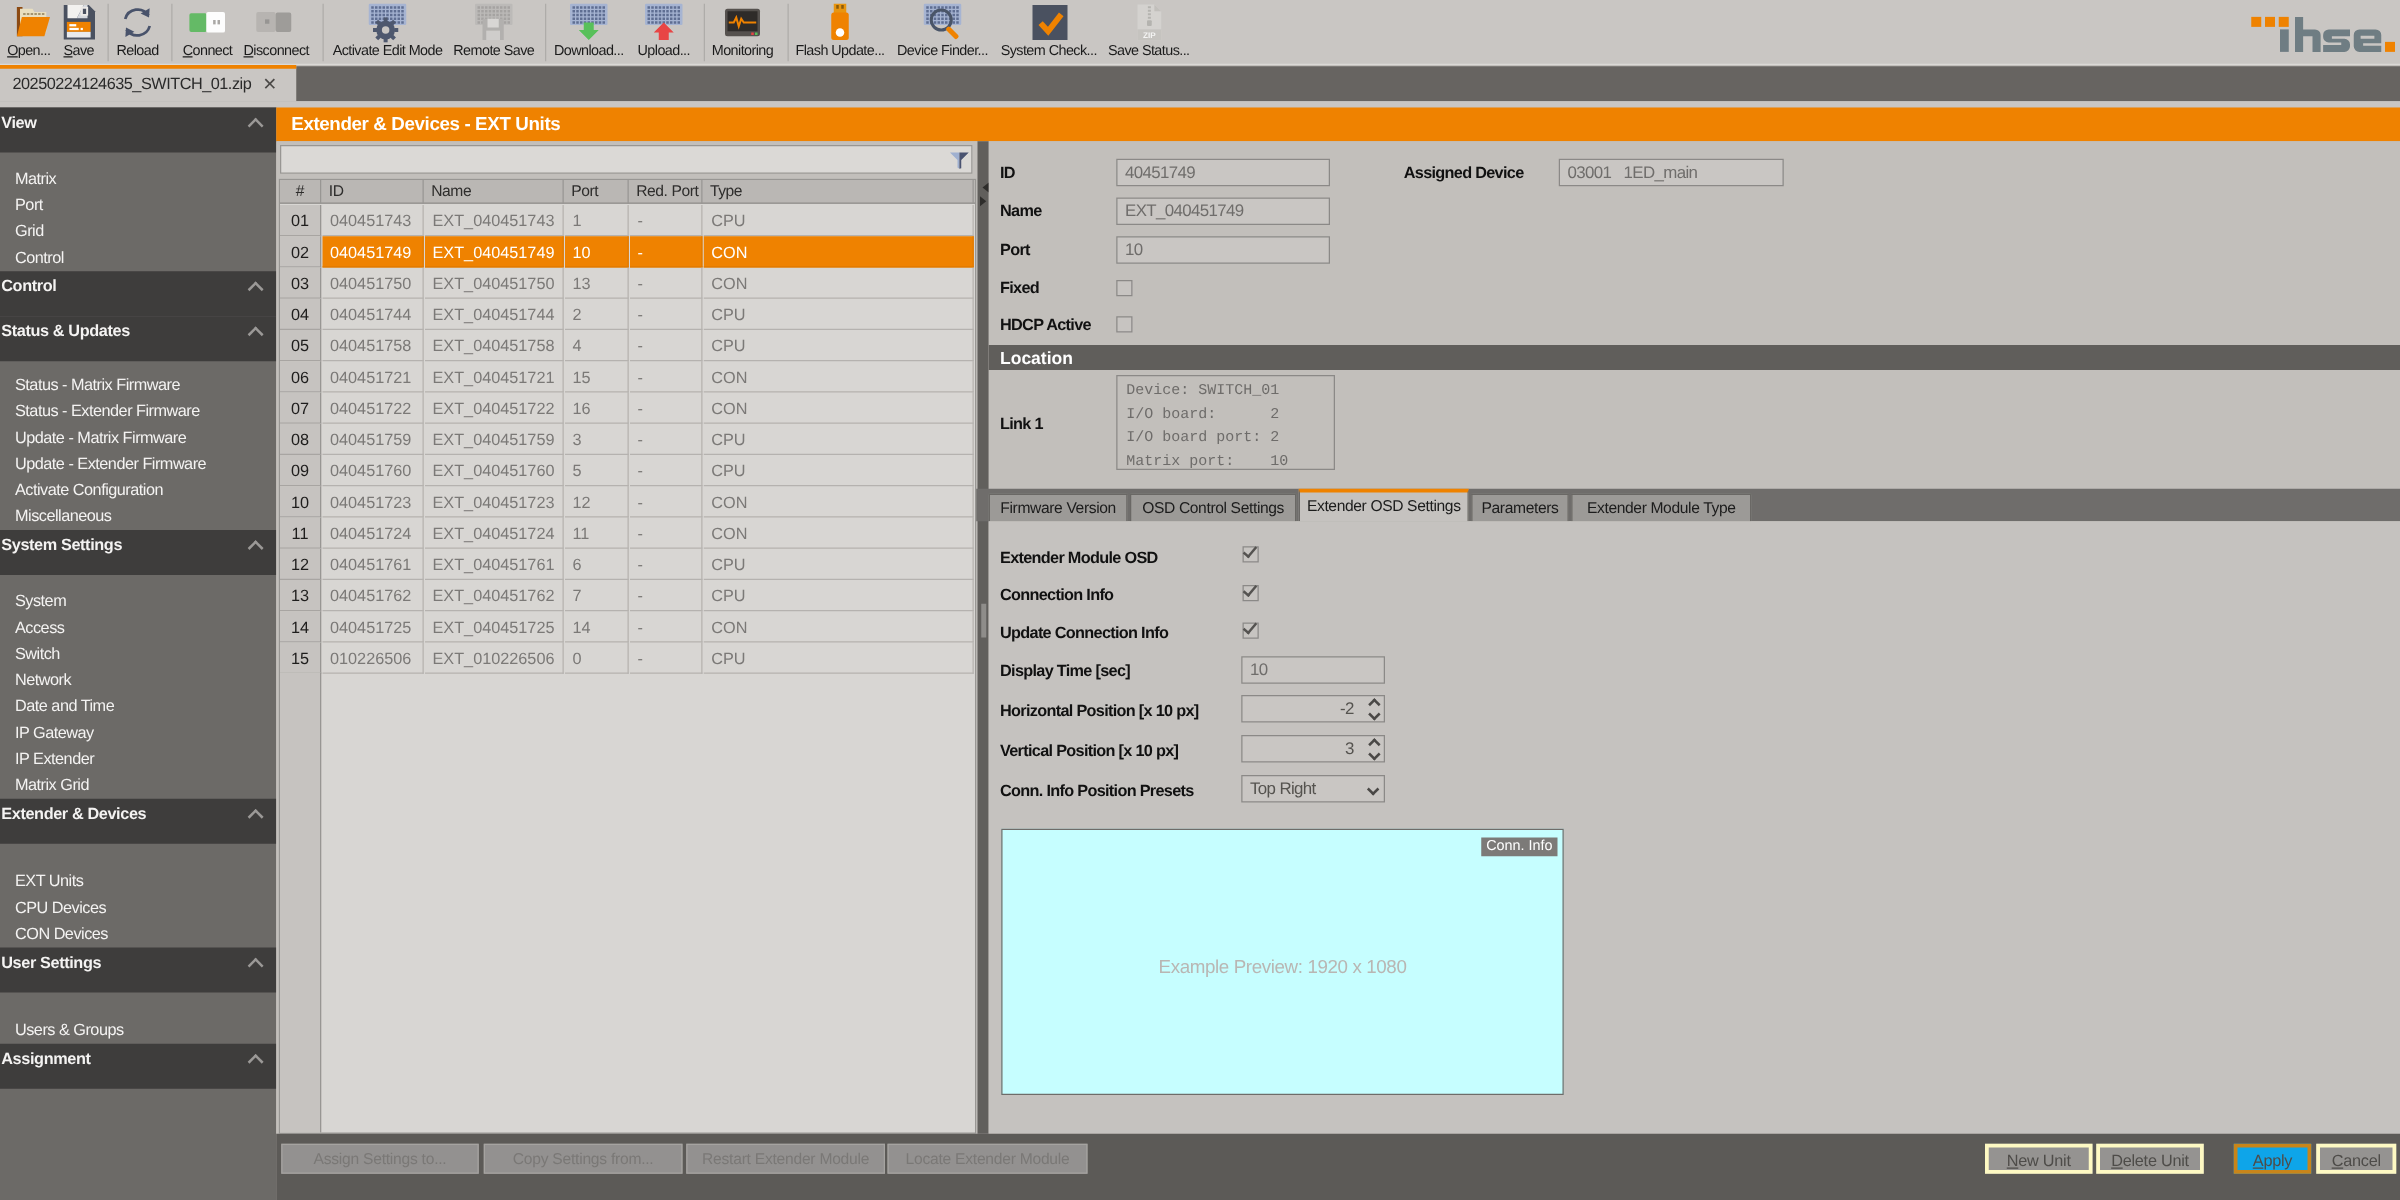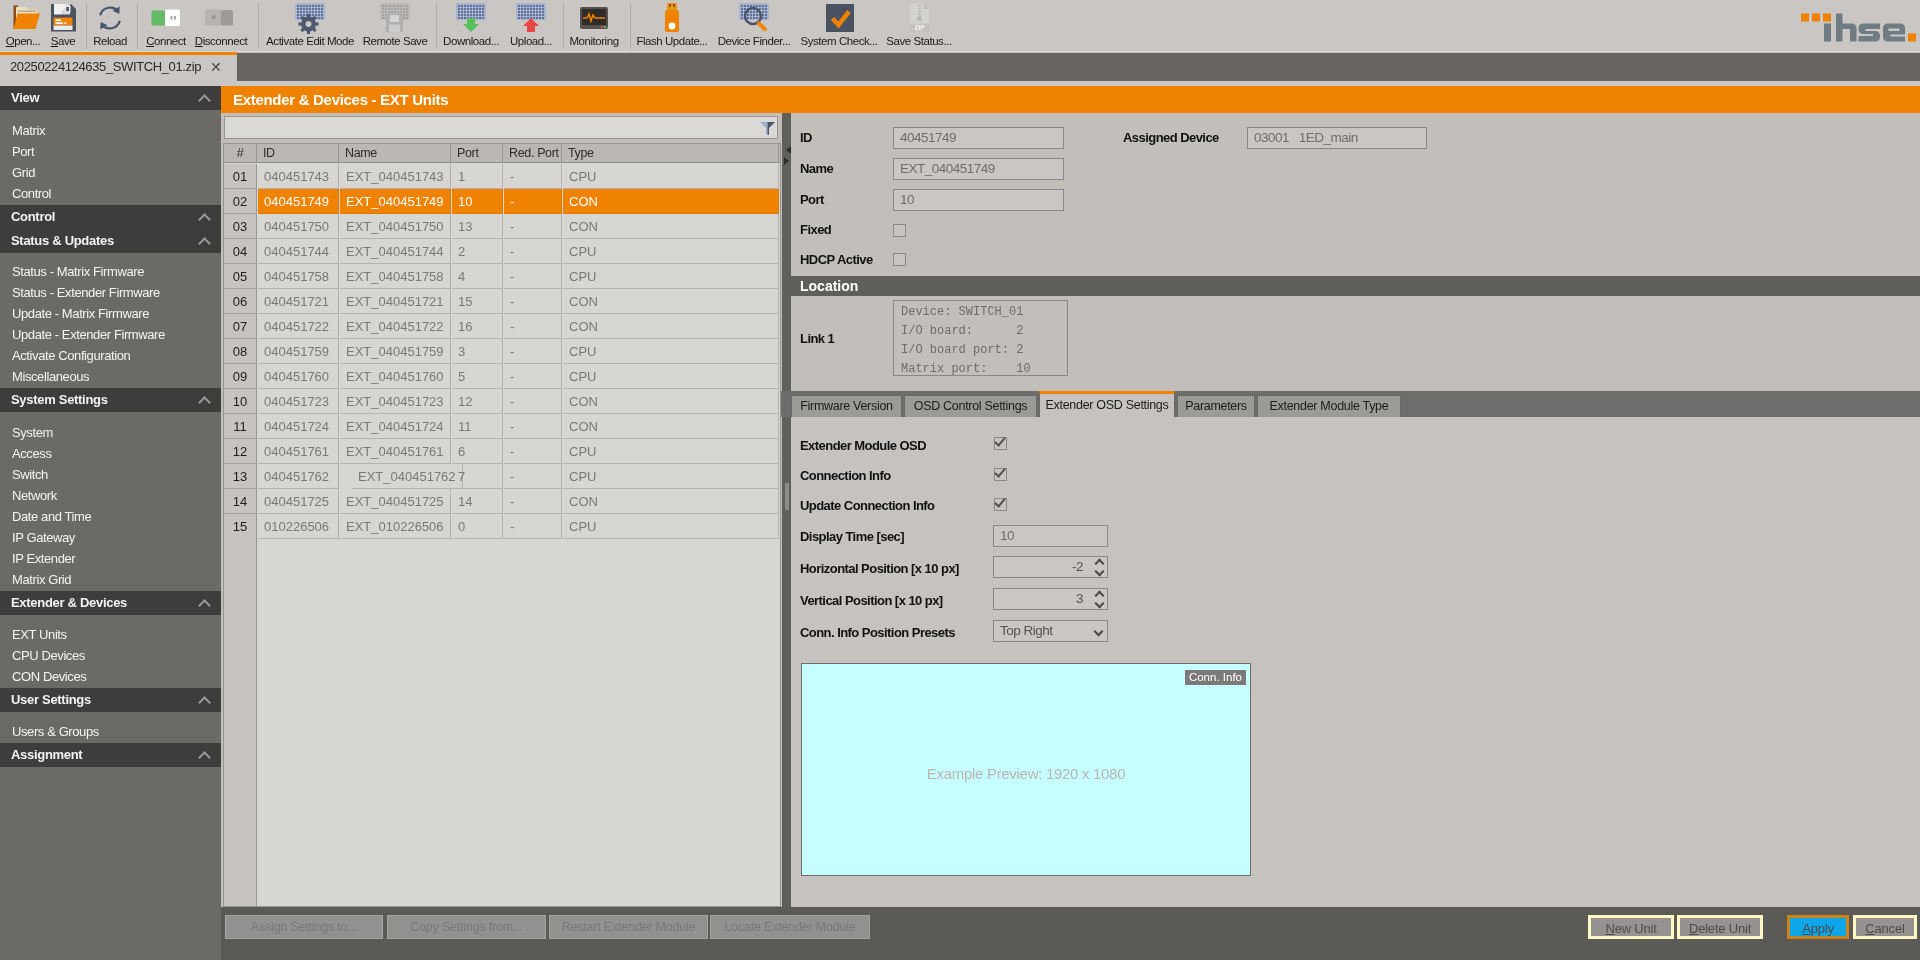--- a/index.html
+++ b/index.html
@@ -17,24 +17,24 @@
 
 
 #tabbar { left:0; top:53px; width:1920px; height:28px; background:#676461; }
 #tab1 { position:absolute; left:0; top:-1px; width:237px; height:29px; background:#c9c6c3; border-top:3px solid #ef8200; }
 #tab1 .tabtext { position:absolute; left:10px; top:4px; font-size:13px; letter-spacing:-0.38px; color:#2a2a2a; }
 #tab1 .tabx { position:absolute; left:210px; top:4px; font-size:14px; color:#4b4947; }
 #strip { left:0; top:81px; width:1920px; height:5px; background:#c9c6c3; }
 
 
 #sidebar { left:0; top:86px; width:221px; height:874px; background:#6c6a67; color:#f4f3f2; }
-.shead { position:relative; height:24px; background:#3e3d3c; line-height:24px; padding-left:11px; font-weight:bold; font-size:13px; letter-spacing:-0.3px; }
+.shead { position:relative; height:36px; background:#3e3d3c; line-height:24px; padding-left:1px; font-weight:bold; font-size:13px; letter-spacing:-0.3px; }
 .shead .chev { position:absolute; right:12px; top:9px; width:9px; height:9px; }
 .chev::before { content:""; position:absolute; left:0; top:1px; width:7px; height:7px; border-left:2.6px solid #9b9997; border-top:2.6px solid #9b9997; transform:rotate(45deg); }
-.sitems { padding:10px 0 1px 0; } .sitems.p8 { padding-top:8px; } .sitems.p9 { padding-top:9px; }
+.sitems { padding:10px 0 1px 0; } .sitems.p8 { padding-top:8px; } .sitems.p9 { padding-top:19px; }
 .sitems div { height:21px; line-height:21px; padding-left:12px; font-size:13px; letter-spacing:-0.4px; white-space:nowrap; }
 
 
 #ohead { left:221px; top:86px; width:1699px; height:27px; background:#ef8200; color:#fff; font-weight:bold; font-size:15px; letter-spacing:-0.3px; line-height:27px; padding-left:12px; }
 
 
 #tablepanel { left:221px; top:113px; width:561px; height:794px; background:#c2bfbb; }
 #filter { position:absolute; left:3px; top:3px; width:554px; height:23px; background:#dbd9d6; border:1px solid #989693; }
 #funnel { position:absolute; left:534px; top:4px; }
 #grid { position:absolute; left:2px; top:30px; width:558px; height:764px; border:1px solid #989693; background:#d8d6d3; overflow:hidden; }
@@ -654,21 +654,21 @@
         <div class="cnum">12</div>
         <div class="c" style="left:34px;width:81px;">040451761</div>
         <div class="c" style="left:116px;width:111px;">EXT_040451761</div>
         <div class="c" style="left:228px;width:51px;">6</div>
         <div class="c" style="left:280px;width:58px;">-</div>
         <div class="c" style="left:339px;width:216px;">CPU</div>
       </div>
       <div class="row " style="top:320px;">
         <div class="cnum">13</div>
         <div class="c" style="left:34px;width:81px;">040451762</div>
-        <div class="c" style="left:128px;width:111px;">EXT_040451762</div>
+        <div class="c" style="left:116px;width:111px;">EXT_040451762</div>
         <div class="c" style="left:228px;width:51px;">7</div>
         <div class="c" style="left:280px;width:58px;">-</div>
         <div class="c" style="left:339px;width:216px;">CPU</div>
       </div>
       <div class="row " style="top:345px;">
         <div class="cnum">14</div>
         <div class="c" style="left:34px;width:81px;">040451725</div>
         <div class="c" style="left:116px;width:111px;">EXT_040451725</div>
         <div class="c" style="left:228px;width:51px;">14</div>
         <div class="c" style="left:280px;width:58px;">-</div>

